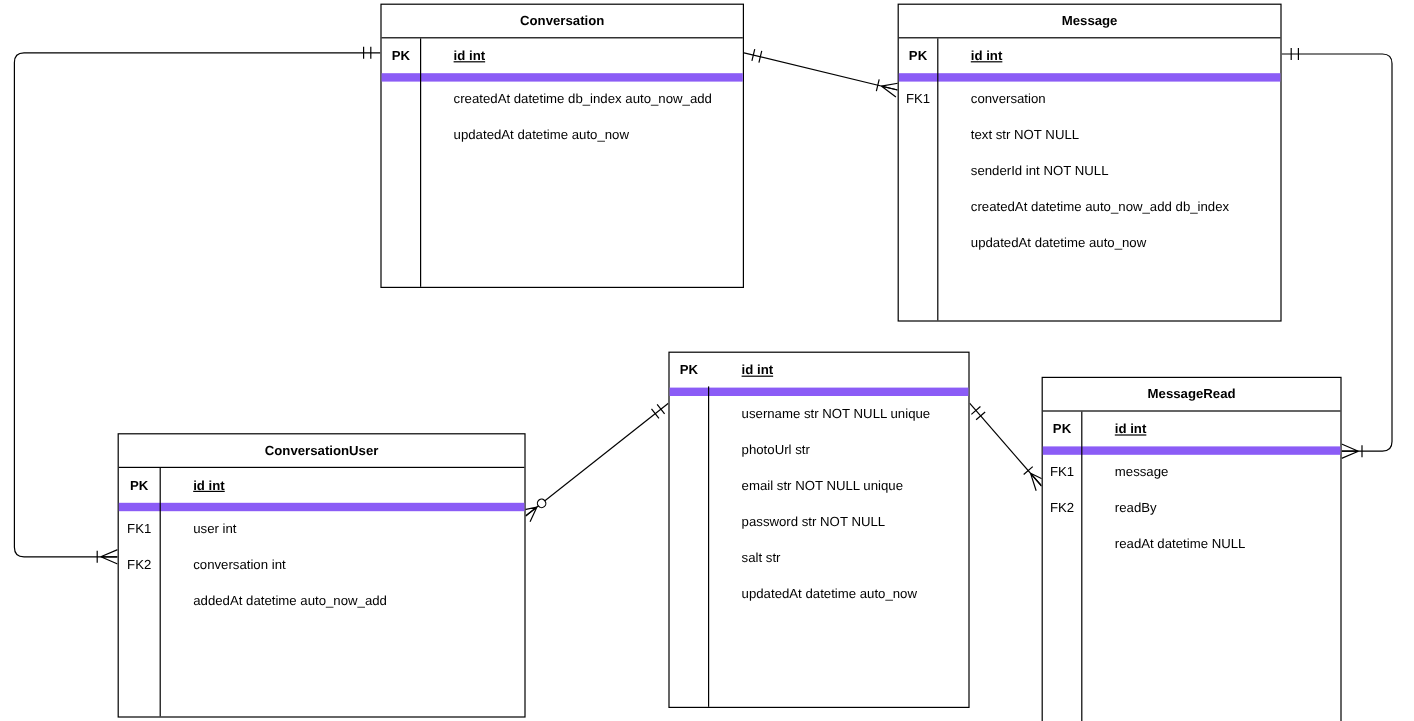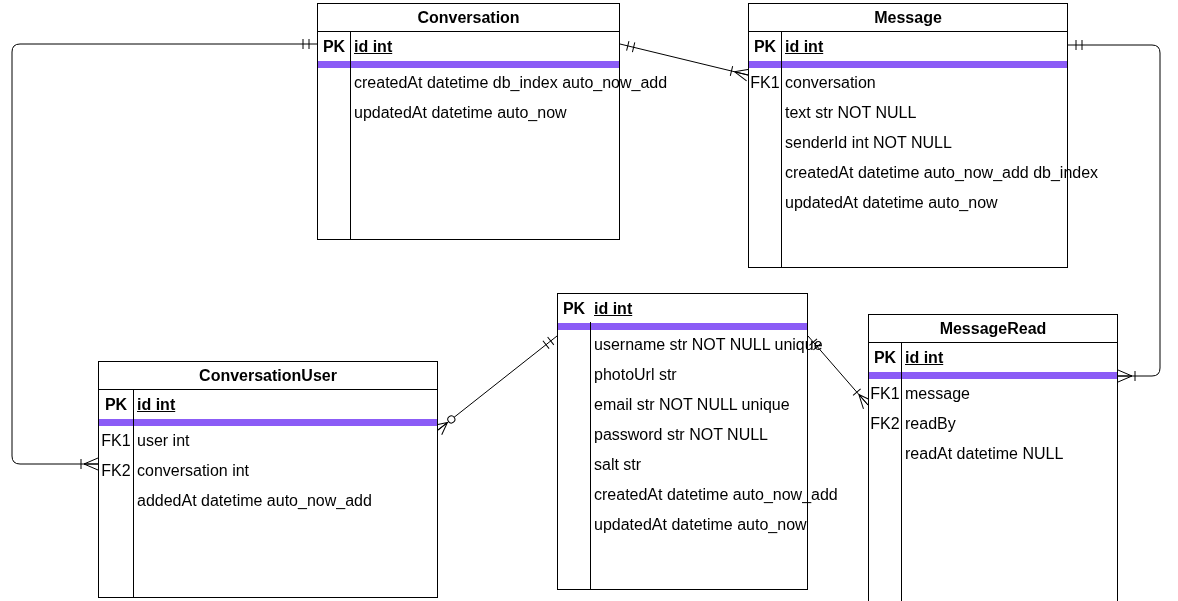--- a/index.html
+++ b/index.html
@@ -13,40 +13,40 @@
   }
   #wires{position:absolute;left:0;top:0;width:1178px;height:601px;}
   #wires path{stroke:#000;stroke-width:1;fill:none;}
   #wires circle{stroke:#000;stroke-width:1;fill:#fff;}
 
   .entity{
     position:absolute;
     background:#fff;
     border:1px solid #000;
     box-sizing:border-box;
-    font-size:16px;
+    font-size:11px;
   }
   .e-title{
     height:27px;
     border-bottom:1px solid #000;
     display:flex;align-items:center;justify-content:center;
     font-weight:bold;
   }
   .e-row,.e-pkrow{
     display:flex;align-items:center;
     height:30px;
   }
   .e-pkrow{
     height:29px;
     border-bottom:7px solid #8b5cf6;
     font-weight:bold;
   }
   .e-pkrow .fcell{text-decoration:underline;}
   .kcell{flex:0 0 32px;width:32px;text-align:center;}
-  .fcell{padding-left:4px;white-space:nowrap;}
+  .fcell{padding-left:28px;white-space:nowrap;}
   .vline{
     position:absolute;top:28px;bottom:0;left:32px;
     width:1px;background:#000;
   }
   
   #ent-conversation{left:317px;top:3px;width:303px;height:237px;}
   #ent-message{left:748px;top:3px;width:320px;height:265px;}
   #ent-user{left:557px;top:293px;width:251px;height:297px;}
   #ent-conversationUser{left:98px;top:361px;width:340px;height:237px;}
   #ent-conversationUser .kcell{flex:0 0 34px;width:34px;}
@@ -178,24 +178,20 @@
     <div class="e-row">
       <span class="kcell"></span>
       <span class="fcell">password str NOT NULL</span>
     </div>
     <div class="e-row">
       <span class="kcell"></span>
       <span class="fcell">salt str</span>
     </div>
     <div class="e-row">
       <span class="kcell"></span>
-      <span class="fcell">createdAt datetime auto_now_add</span>
-    </div>
-    <div class="e-row">
-      <span class="kcell"></span>
       <span class="fcell">updatedAt datetime auto_now</span>
     </div>
     <div class="vline"></div>
   </div>
 
   <div class="entity" id="ent-conversationUser">
     <div class="e-title">ConversationUser</div>
     <div class="e-pkrow">
       <span class="kcell">PK</span>
       <span class="fcell">id int</span>

